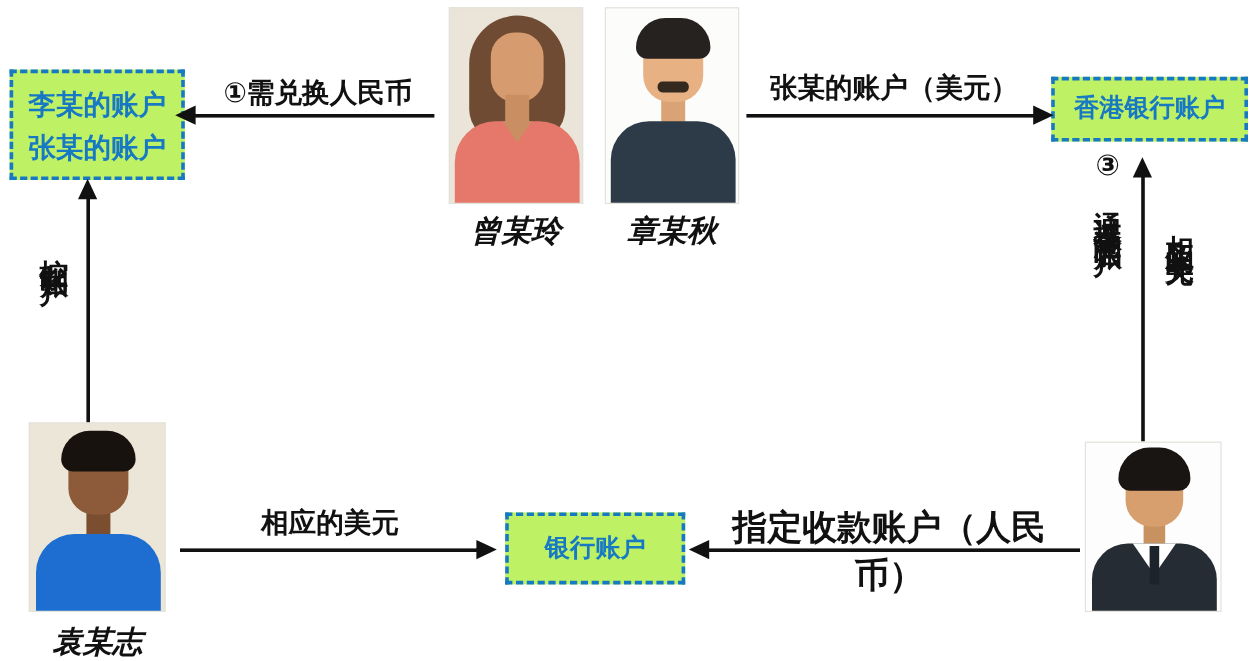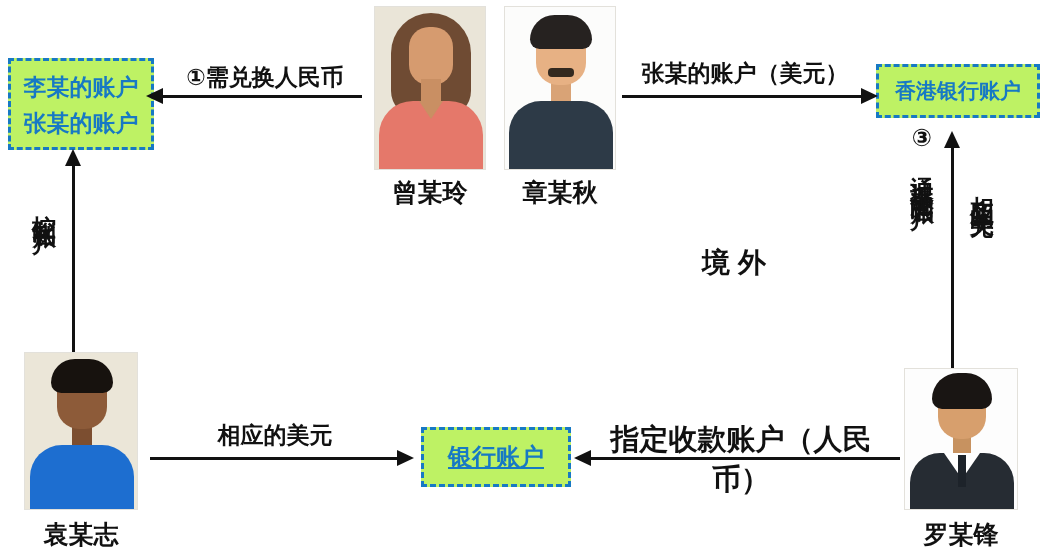--- a/index.html
+++ b/index.html
@@ -19,21 +19,21 @@
     position: absolute;
     border: 3px dashed #1779c4;
     color: #1779c4;
     text-align: center;
     box-sizing: border-box;
     background: #bef264;
   }
   #box-left { left: 8px; top: 58px; width: 146px; height: 92px; font-size: 23px; padding-top: 8px; }
   #box-left .acct-line { line-height: 36px; }
   #box-hk  { left: 876px; top: 64px; width: 164px; height: 54px; font-size: 21px; line-height: 48px; }
-  #box-bank{ left: 421px; top: 427px; width: 150px; height: 60px; font-size: 24px; line-height: 54px; text-decoration: underline; }
+  #box-bank{ left: 421px; top: 427px; width: 150px; height: 60px; font-size: 21px; line-height: 54px; }
 
   
   .lbl { position: absolute; text-align: center; }
   #lb-exchange { left: 158px; top: 62px; width: 214px; font-size: 23px; }
   #lb-usd      { left: 616px; top: 58px; width: 258px; font-size: 23px; }
   #lb-domestic { left: 210px; top: 244px; width: 96px; font-size: 28px; letter-spacing: 8px; }
   #lb-overseas { left: 690px; top: 244px; width: 96px; font-size: 28px; letter-spacing: 8px; }
   #lb-deduct   { left: 158px; top: 420px; width: 234px; font-size: 23px; }
   #lb-rmb      { left: 584px; top: 420px; width: 314px; font-size: 29px; font-family: Liberation Serif, serif; }
 
@@ -59,21 +59,21 @@
   #ln-control  { left: 72px;  top: 164px; width: 3px; height: 192px; }
   #ah-control  { left: 65px;  top: 149px; border-left: 8px solid transparent; border-right: 8px solid transparent; border-bottom: 17px solid #111; }
   #ln-deduct   { left: 150px; top: 457px; width: 250px; height: 3px; }
   #ah-deduct   { left: 397px; top: 450px; border-top: 8px solid transparent; border-bottom: 8px solid transparent; border-left: 17px solid #111; }
   #ln-rmb      { left: 590px; top: 457px; width: 310px; height: 3px; }
   #ah-rmb      { left: 574px; top: 450px; border-top: 8px solid transparent; border-bottom: 8px solid transparent; border-right: 17px solid #111; }
   #ln-viahk    { left: 951px; top: 146px; width: 3px; height: 222px; }
   #ah-viahk    { left: 944px; top: 131px; border-left: 8px solid transparent; border-right: 8px solid transparent; border-bottom: 17px solid #111; }
 
   
-  .pname { position: absolute; text-align: center; font-size: 25px; }
+  .pname { position: absolute; text-align: center; font-size: 25px; font-style: italic; }
   #nm-zeng { left: 374px; top: 176px; width: 112px; }
   #nm-zhang{ left: 504px; top: 176px; width: 112px; }
   #nm-yuan { left: 24px;  top: 518px; width: 114px; }
   #nm-luo  { left: 904px; top: 518px; width: 114px; }
 
   
   .avatar { position: absolute; overflow: hidden; border: 1px solid #e3e1db; box-sizing: border-box; }
   .avatar div { position: absolute; }
   #av-zeng { left: 374px; top: 6px;  width: 112px; height: 164px; background: #eae5d8; }
   #av-zhang{ left: 504px; top: 6px;  width: 112px; height: 164px; background: #fcfcfb; }
@@ -115,21 +115,20 @@
 
   <div class="dashed-box" id="box-left">
     <div class="acct-line">李某的账户</div>
     <div class="acct-line">张某的账户</div>
   </div>
   <div class="dashed-box" id="box-hk">香港银行账户</div>
   <div class="dashed-box" id="box-bank">银行账户</div>
 
   <div class="lbl" id="lb-exchange">①需兑换人民币</div>
   <div class="lbl" id="lb-usd">张某的账户（美元）</div>
-  <div class="lbl" id="lb-overseas">境外</div>
   <div class="lbl" id="lb-deduct">相应的美元</div>
   <div class="lbl" id="lb-rmb">指定收款账户（人民币）</div>
   <div class="v" id="lb-control">控制账户</div>
   <div class="v" id="lb-viahk">③通过香港的账户</div>
   <div class="v" id="lb-corrusd">相应的美元</div>
 
   <div class="ln" id="ln-exchange"></div>
   <div class="ah" id="ah-exchange"></div>
   <div class="ln" id="ln-usd"></div>
   <div class="ah" id="ah-usd"></div>
@@ -167,15 +166,14 @@
     <div class="head"></div>
     <div class="neck"></div>
     <div class="torso"></div>
     <div class="shirt"></div>
     <div class="tie"></div>
   </div>
 
   <div class="pname" id="nm-zeng">曾某玲</div>
   <div class="pname" id="nm-zhang">章某秋</div>
   <div class="pname" id="nm-yuan">袁某志</div>
-  <div class="pname" id="nm-luo">罗某锋</div>
 
 </div>
 
 </body></html>

